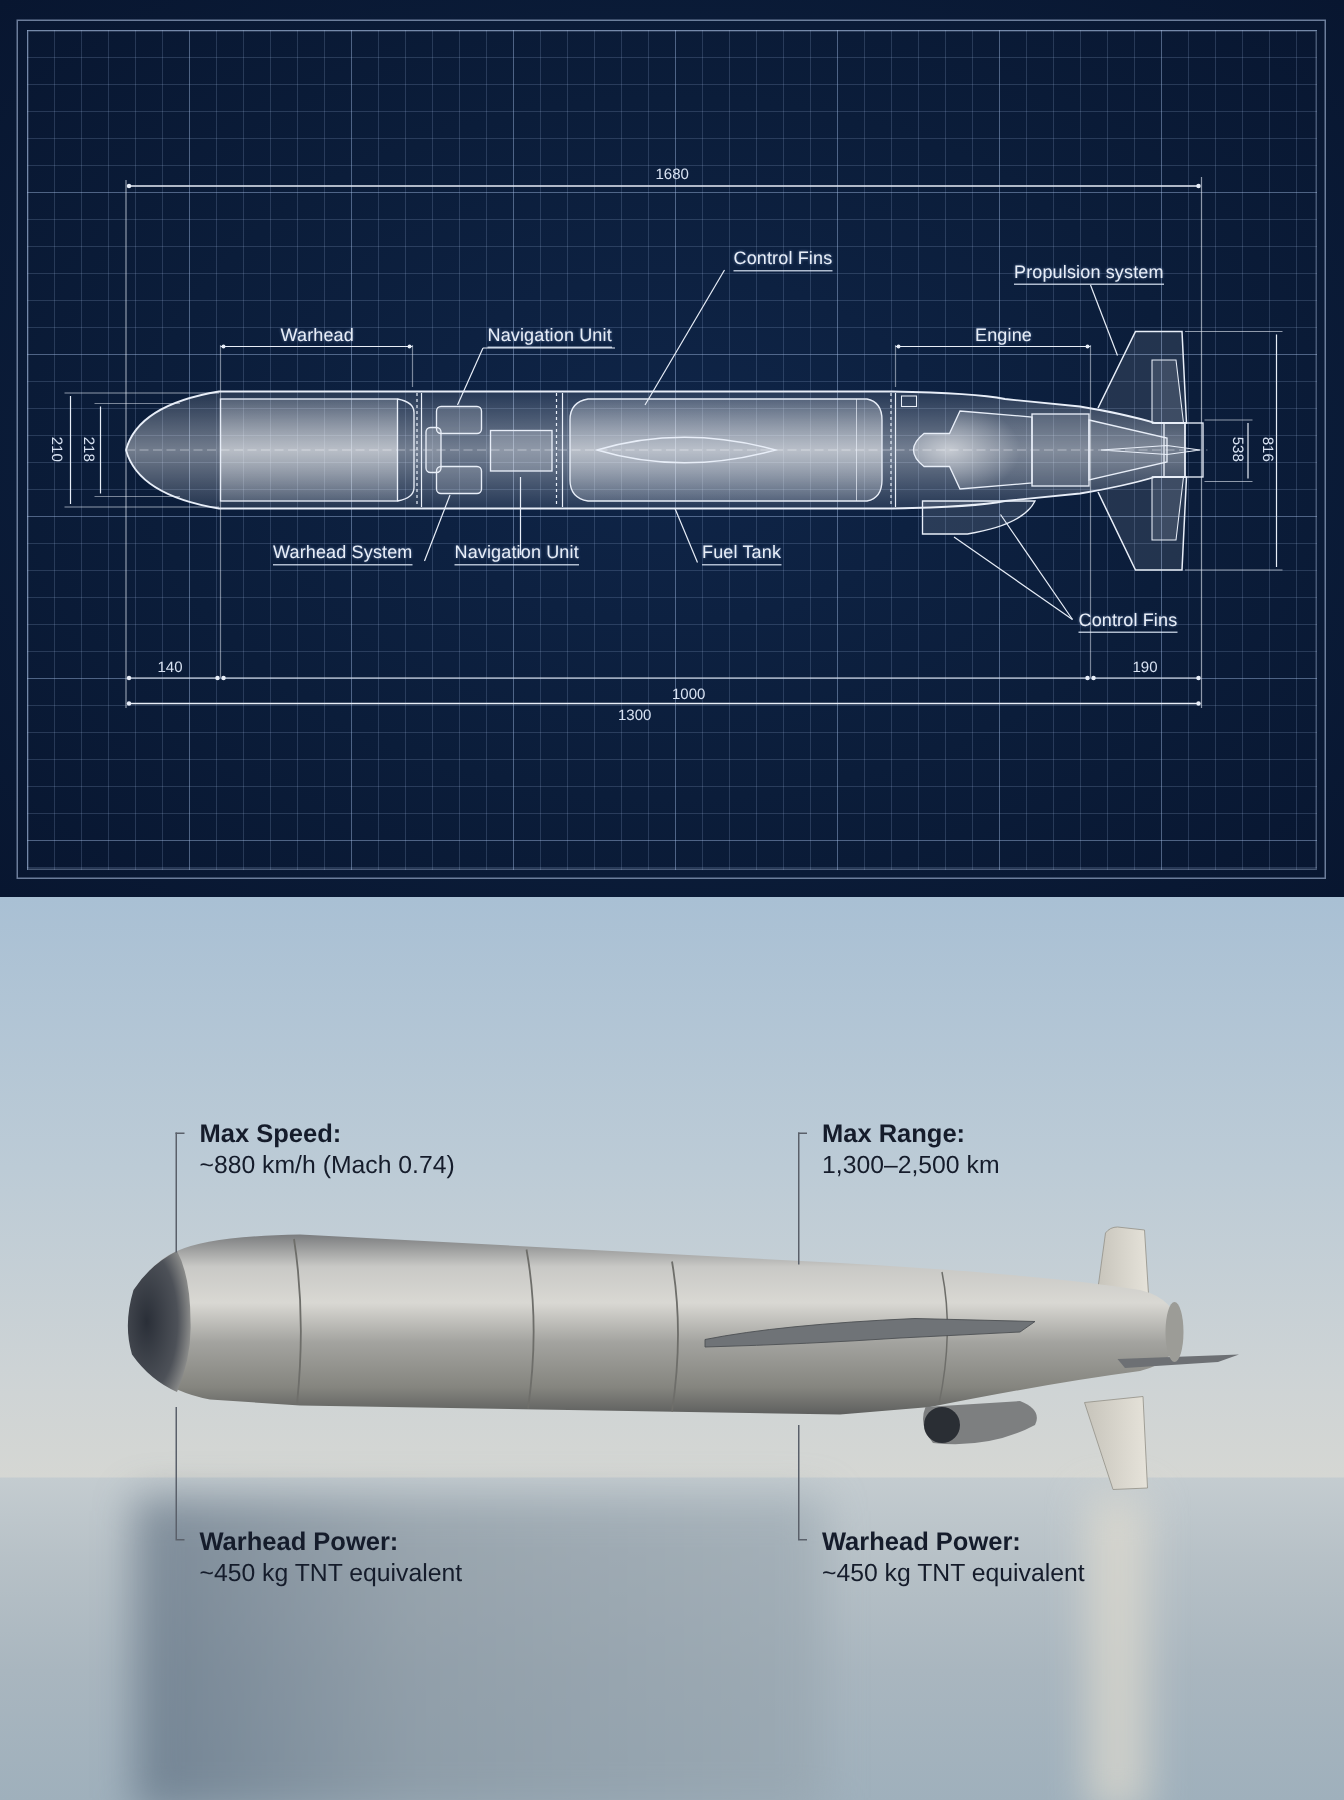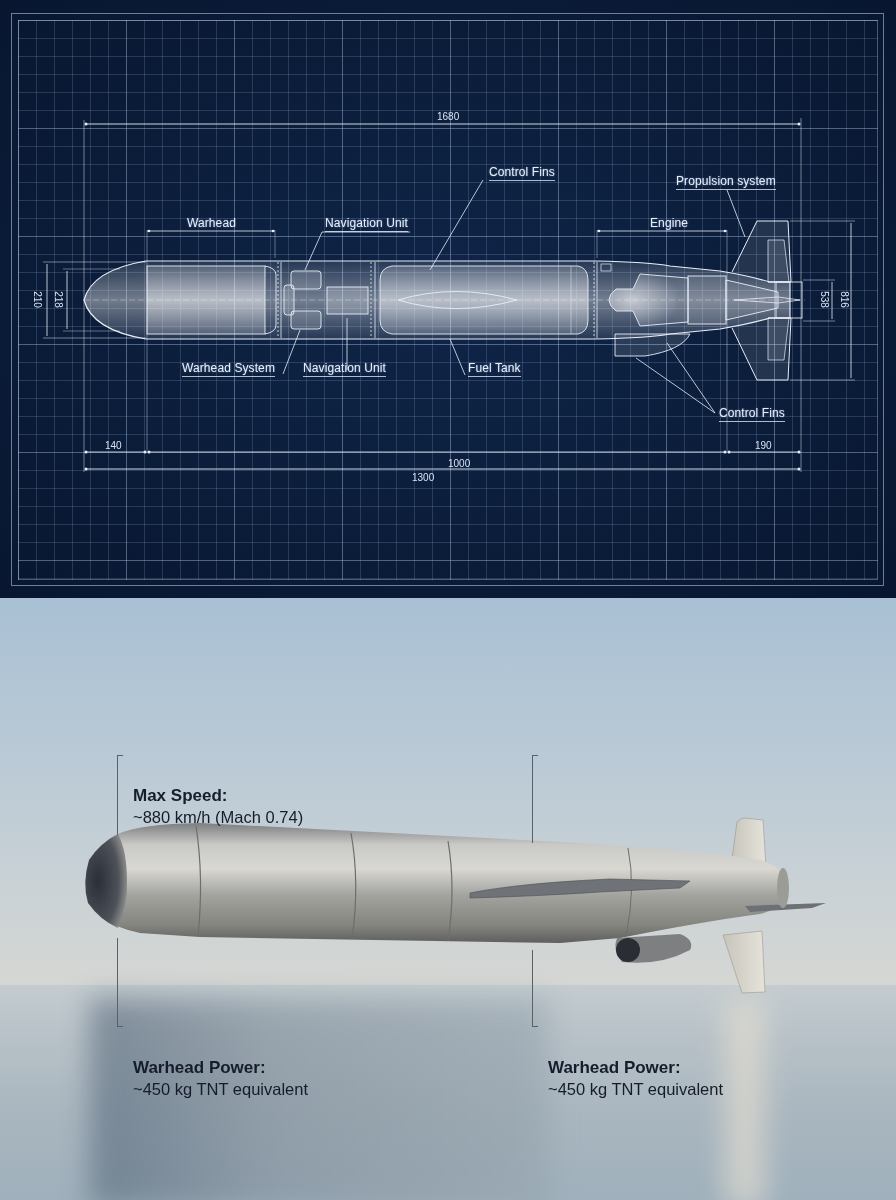--- a/index.html
+++ b/index.html
@@ -24,21 +24,21 @@
   .bp-dim.rot{transform:rotate(90deg);transform-origin:center center;}
 
   
   .photo{position:absolute;left:0;top:598px;width:896px;height:602px;overflow:hidden;
     background:linear-gradient(180deg,#a9c0d4 0%,#bccbd6 30%,#cfd4d5 55%,#dcdad1 75%,#dfdcd2 100%);}
   .sea{position:absolute;left:0;top:387px;width:896px;height:215px;
     background:linear-gradient(180deg,#c4ccd0 0%,#b7c1c7 25%,#a9b6bf 60%,#9fb0bc 100%);}
   .reflect{position:absolute;top:400px;height:210px;filter:blur(14px);opacity:0.55;}
   .photo-svg{position:absolute;left:0;top:0;}
   .spec{position:absolute;color:#151c2b;}
-  .spec-title{font-size:17px;font-weight:bold;line-height:20px;white-space:nowrap;margin-top:40px;}
+  .spec-title{font-size:17px;font-weight:bold;line-height:20px;white-space:nowrap;}
   .spec-value{font-size:16.5px;line-height:22px;white-space:nowrap;text-align:center;}
   .leader{position:absolute;background:#5a606a;}
 </style>
 </head>
 <body>
 
 <section class="blueprint">
   <div class="bp-frame-outer"></div>
   <div class="bp-grid"></div>
 
@@ -237,20 +237,24 @@
   <div class="leader" style="left:532px;top:157px;width:6px;height:1px;"></div>
   <div class="leader" style="left:117px;top:340px;width:1px;height:88px;"></div>
   <div class="leader" style="left:117px;top:428px;width:6px;height:1px;"></div>
   <div class="leader" style="left:532px;top:352px;width:1px;height:76px;"></div>
   <div class="leader" style="left:532px;top:428px;width:6px;height:1px;"></div>
 
   <div class="spec" style="left:133px;top:148px;">
     <div class="spec-title">Max Speed:</div>
     <div class="spec-value">~880 km/h (Mach 0.74)</div>
   </div>
+  <div class="spec" style="left:548px;top:148px;">
+    <div class="spec-title">Max Range:</div>
+    <div class="spec-value">1,300–2,500 km</div>
+  </div>
   <div class="spec" style="left:133px;top:420px;">
     <div class="spec-title">Warhead Power:</div>
     <div class="spec-value">~450 kg TNT equivalent</div>
   </div>
   <div class="spec" style="left:548px;top:420px;">
     <div class="spec-title">Warhead Power:</div>
     <div class="spec-value">~450 kg TNT equivalent</div>
   </div>
 </section>
 

